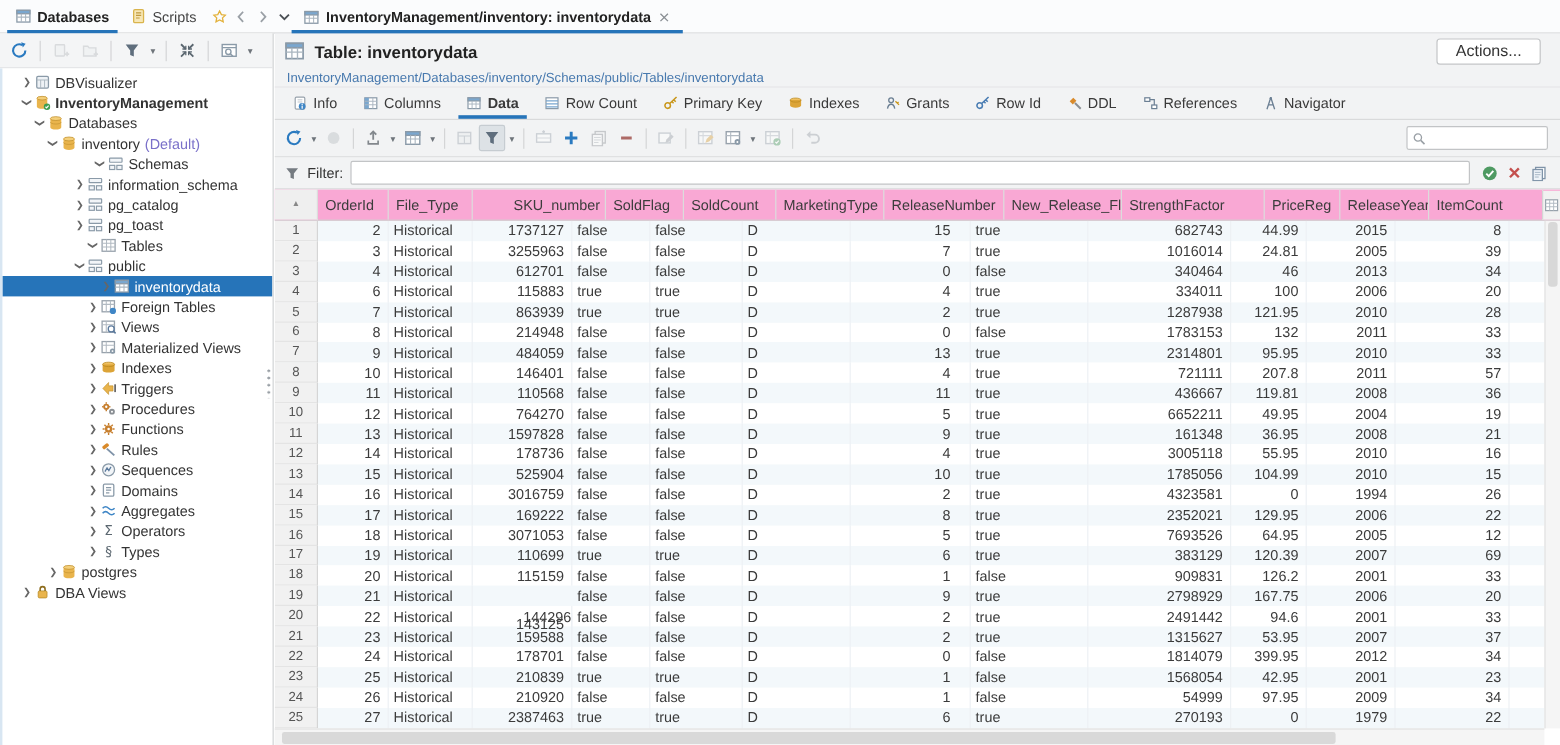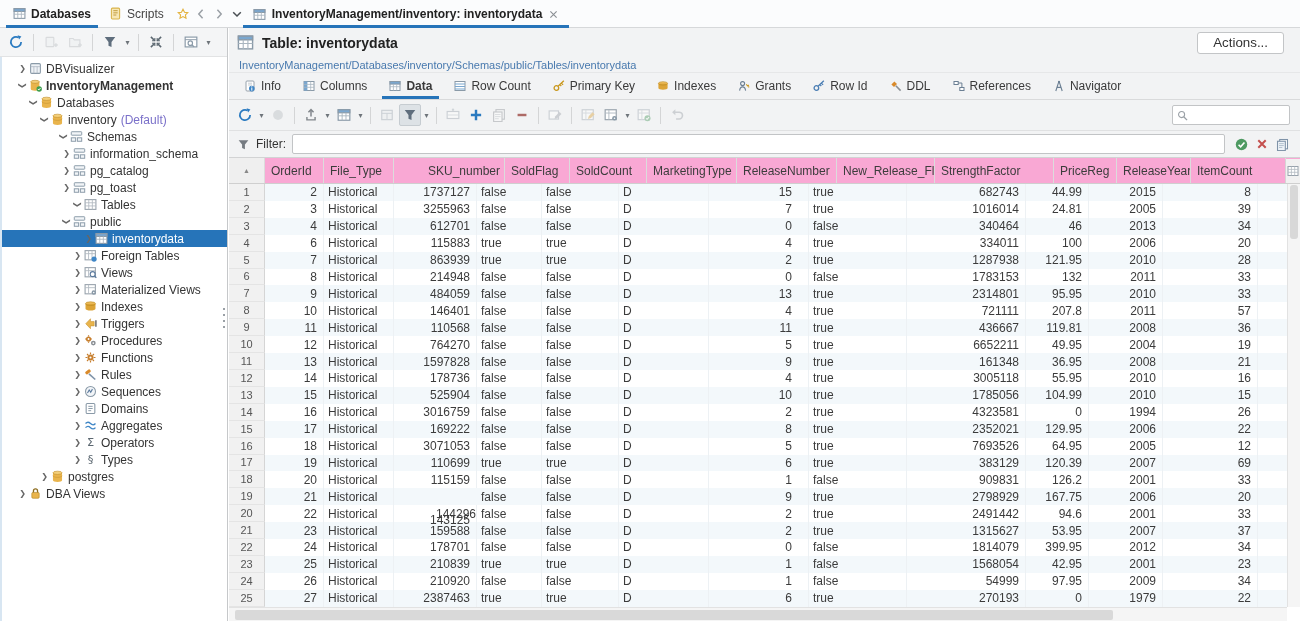--- a/index.html
+++ b/index.html
@@ -200,21 +200,21 @@
       <div class="trow" style="padding-left: 37px;">
         <span class="arr exp" style="font-size: 8px;">❯</span>
         <svg viewBox="0 0 12 12" class="ic">
           <path d="M1.8 2.6v6.8c0 .9 1.9 1.6 4.2 1.6s4.2-.7 4.2-1.6V2.6" fill="#e9b44c"></path>
           <ellipse cx="6" cy="2.6" rx="4.2" ry="1.5" fill="#f4cf7a" stroke="#c3922e" stroke-width=".6"></ellipse>
           <path d="M1.8 5.2c0 .9 1.9 1.6 4.2 1.6s4.2-.7 4.2-1.6" fill="none" stroke="#c3922e" stroke-width=".5"></path>
         </svg>
         <span class="tlbl">inventory</span>
         <span class="tsuf"> (Default)</span>
       </div>
-      <div class="trow" style="padding-left: 56px;">
+      <div class="trow" style="padding-left: 76px;">
         <span class="arr exp" style="font-size: 8px;">❯</span>
         <svg viewBox="0 0 12 12" class="ic">
           <rect x="1.2" y="1.6" width="9.6" height="3.2" rx=".5" fill="#f2f5f8" stroke="#8a9aa8" stroke-width=".9"></rect>
           <rect x="1.2" y="7.2" width="4" height="3.2" fill="#f2f5f8" stroke="#8a9aa8" stroke-width=".9"></rect>
           <rect x="6.8" y="7.2" width="4" height="3.2" fill="#f2f5f8" stroke="#8a9aa8" stroke-width=".9"></rect>
         </svg>
         <span class="tlbl">Schemas</span>
       </div>
       <div class="trow" style="padding-left: 59px;">
         <span class="arr" style="font-size: 8px;">❯</span>

